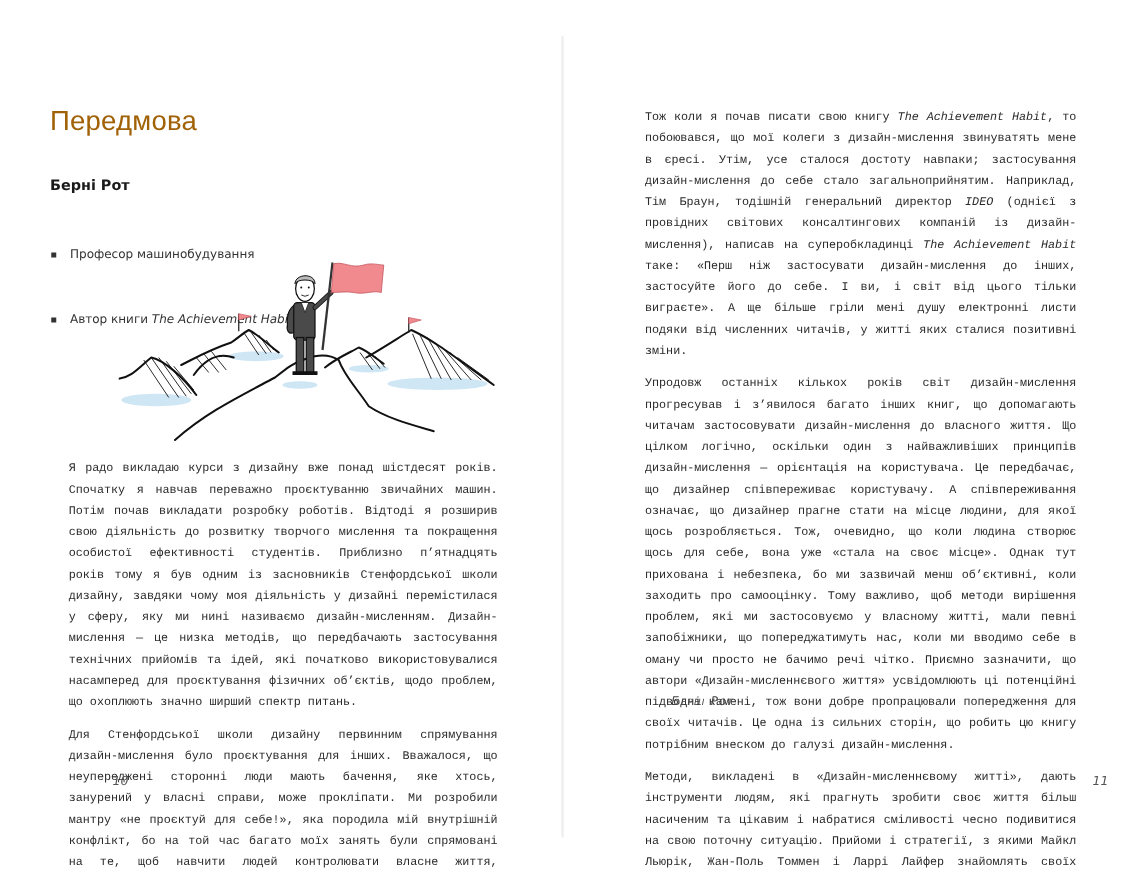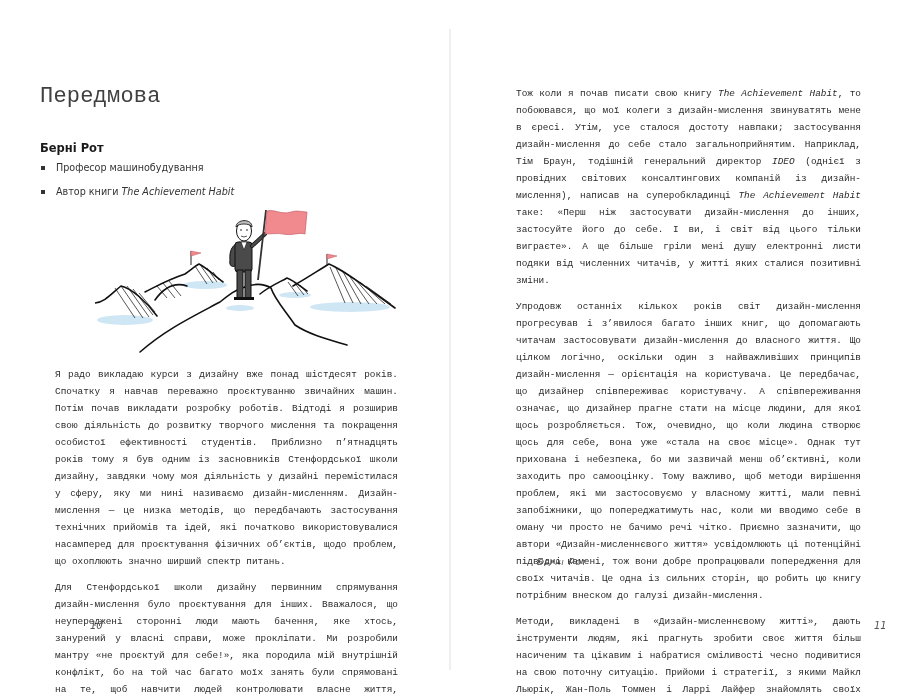--- a/index.html
+++ b/index.html
@@ -5,25 +5,25 @@
   html, body { margin:0; padding:0; background:#ffffff; }
   body { width:900px; height:700px; position:relative; overflow:hidden;
          font-family:"DejaVu Sans", sans-serif; color:#2b2b2b; }
   .spread { position:absolute; left:0; top:0; width:900px; height:700px; background:#fff; }
   .gutter { position:absolute; left:449px; top:29px; width:2px; height:641px; background:#efefef; }
   .page { position:absolute; top:0; height:670px; }
   .page.left { left:0; width:449px; }
   .page.right { left:451px; width:449px; }
 
   .chapter-title { position:absolute; left:40px; top:84px; margin:0;
-    font-family:Liberation Mono, monospace; font-weight:normal; font-size:22px; letter-spacing:0.2px; color:#404040; }
+    font-family:Liberation Sans, sans-serif; font-weight:normal; font-size:22px; letter-spacing:0.2px; color:#a16207; }
   .author-name { position:absolute; left:40px; top:141px; margin:0;
     font-size:11.5px; color:#1a1a1a; font-weight:bold; }
   .bio-list { position:absolute; left:40px; top:160px; margin:0; padding:0; list-style:none; width:200px; }
-  .bio-list li { position:relative; padding-left:16px; font-size:9.6px; line-height:15.5px; color:#333; margin-bottom:8px; }
+  .bio-list li { position:relative; padding-left:16px; font-size:9.6px; line-height:15.5px; color:#333; margin-bottom:8px;margin-top:36px; }
   .bio-list li .bullet { position:absolute; left:1px; top:6px; width:4px; height:4px; background:#333; }
   .bio-list li em { font-style:italic; }
 
   .illustration { position:absolute; left:95px; top:190px; width:320px; height:165px; }
 
   .body-text { position:absolute; font-size:9.4px; line-height:17px; color:#2a2a2a; text-align:justify; }
   .body-text p { margin:0 0 9px 0;font-family:Liberation Mono, monospace; }
   .body-text em { font-style:italic; }
   .left-body { left:55px; top:366px; width:343px; }
   .right-body { left:516px; top:85px; width:345px; }

